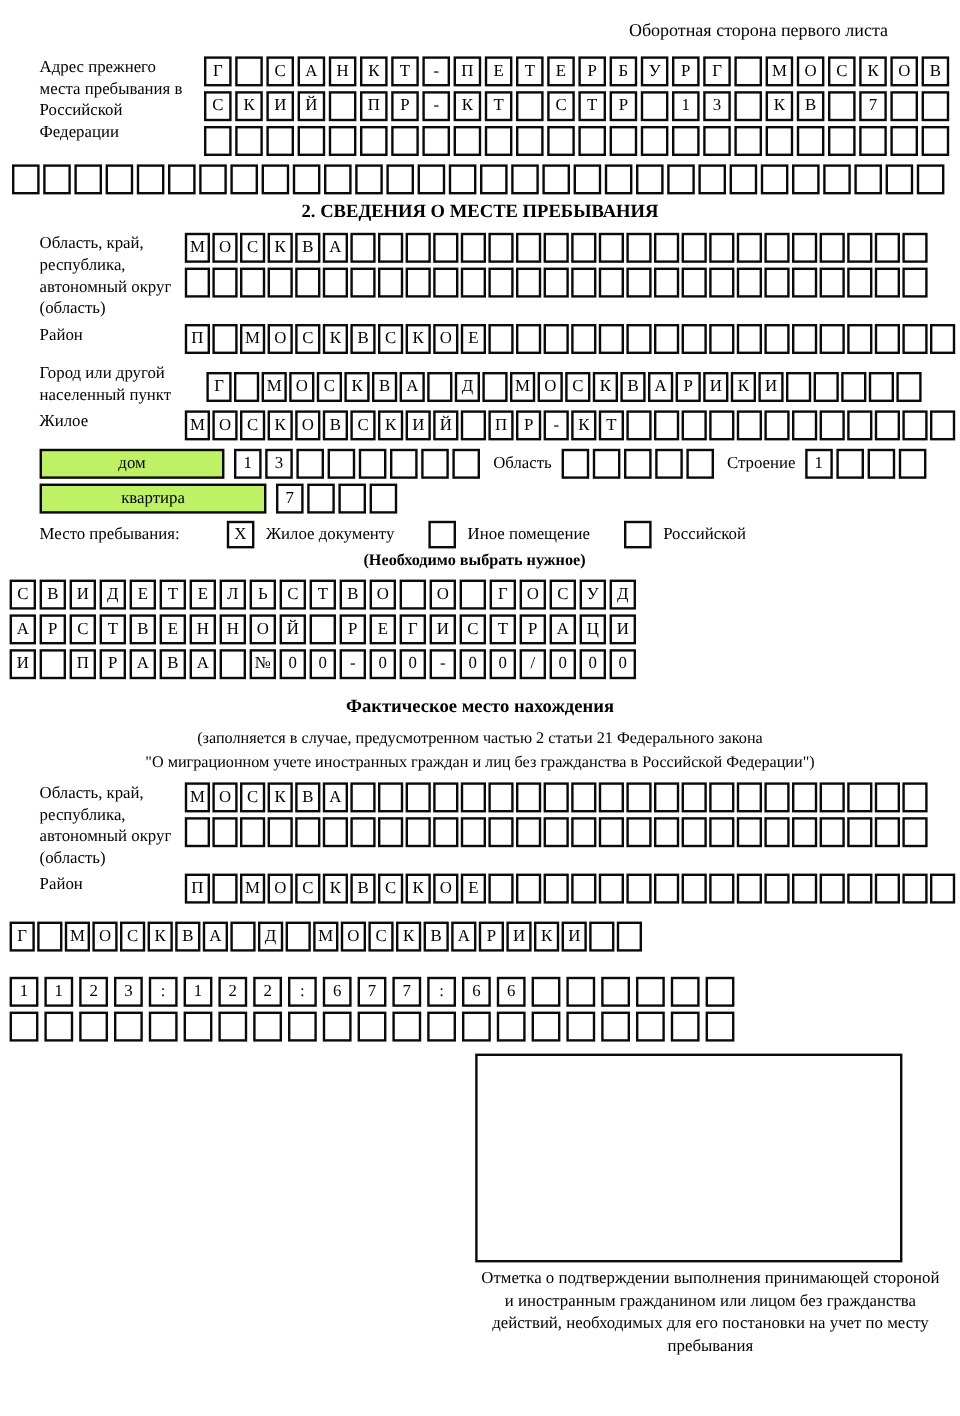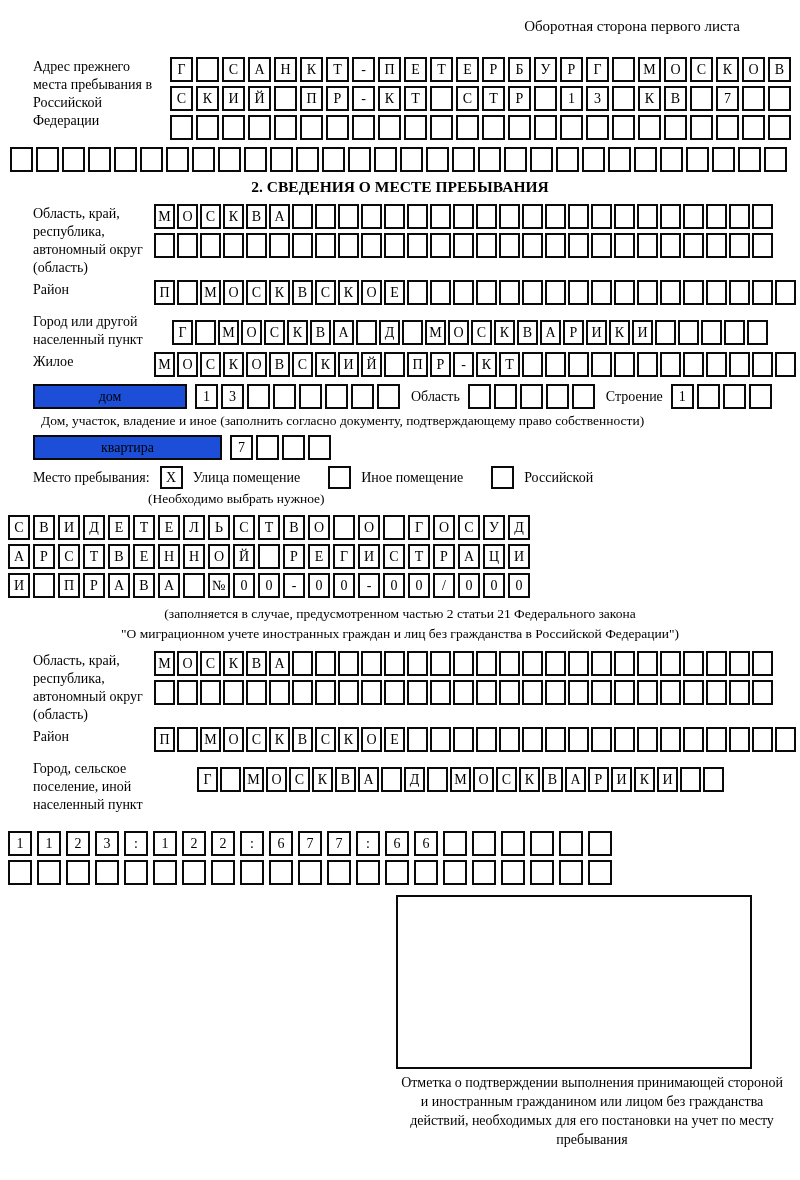--- a/index.html
+++ b/index.html
@@ -37,54 +37,54 @@
 
   .center-note{text-align:center;font-size:13px;margin:2px 0 6px 0;}
   .section-title{text-align:center;font-weight:bold;font-size:15.5px;margin:6px 0 8px 0;}
 
   .left-note{font-size:13.5px;margin:0 0 6px 33px;}
 
   
   .inline-row{display:flex;align-items:flex-start;margin:2px 0 4px 25px;}
   .named-box{
     flex:none;border:2px solid #0a0a0a;height:21px;line-height:21px;
-    text-align:center;font-size:14px;margin-right:8px;background:#1d4ed8;
+    text-align:center;font-size:14px;margin-right:8px;background:#bef264;
   }
   .named-box.dom{width:150px;}
   .named-box.kvartira{width:185px;}
   .inline-label{flex:none;font-size:14px;line-height:25px;padding:0 8px;}
 
   
-  .stay-row{display:flex;align-items:center;margin:6px 0 2px 25px;}
+  .stay-row{display:flex;align-items:center;margin:6px 0 2px 25px;gap:29px;}
   .stay-label{font-size:14px;margin-right:10px;}
   .opt{display:flex;align-items:center;margin-right:14px;}
   .checkbox{
     flex:none;width:19px;height:19px;border:2px solid #0a0a0a;margin-right:10px;
     text-align:center;line-height:19px;font-size:14px;background:#fff;
   }
   .optlabel{font-size:14px;margin-right:14px;}
-  .stay-note{font-size:13.5px;text-align:left;width:340px;margin:0 0 8px 140px;}
+  .stay-note{font-size:13.5px;text-align:right;width:340px;margin:0 0 8px 140px;font-weight:bold;}
 
   .sub-title{text-align:center;font-weight:bold;font-size:15.5px;margin:10px 0 8px 0;}
   .sub-note{text-align:center;font-size:13.5px;line-height:18px;margin:0 0 2px 0;}
   .sub-note.last{margin-bottom:8px;}
 
   
   .stamp-wrap{margin:6px 0 0 388px;width:392px;}
   .stamp-box{width:352px;height:170px;border:2px solid #0a0a0a;background:#fff;}
   .stamp-caption{font-size:14px;line-height:19px;text-align:center;margin-top:4px;width:392px;}
 </style>
 </head>
 <body>
 
 <div class="page">
 
   <div class="header-note">Оборотная сторона первого листа</div>
 
-  <div class="field w-prev" style="margin-top:22px;">
+  <div class="field w-prev" style="margin-top:12px;">
     <div class="flabel">Адрес прежнего места пребывания в Российской Федерации</div>
     <div class="rows">
       <div class="cells big cellrow">
           <div class="cell">Г</div>
           <div class="cell"></div>
           <div class="cell">С</div>
           <div class="cell">А</div>
           <div class="cell">Н</div>
           <div class="cell">К</div>
           <div class="cell">Т</div>
@@ -386,38 +386,37 @@
         <div class="cell"></div>
       </div>
     <div class="inline-label">Строение</div>
     <div class="cells big">
         <div class="cell">1</div>
         <div class="cell"></div>
         <div class="cell"></div>
         <div class="cell"></div>
       </div>
   </div>
-  <div class="left-note">Дом, участок, владение и иное (заполнить согласно документу, подтверждающему право собственности)</div>
 
   <div class="inline-row">
     <div class="named-box kvartira">квартира</div>
     <div class="cells big">
         <div class="cell">7</div>
         <div class="cell"></div>
         <div class="cell"></div>
         <div class="cell"></div>
       </div>
   </div>
 
   <div class="stay-row">
     <div class="stay-label">Место пребывания:</div>
     <div style="display:flex;align-items:center;">
         <div class="opt">
           <div class="checkbox">X</div>
-          <div class="optlabel">Улица помещение</div>
+          <div class="optlabel">Жилое документу</div>
         </div>
         <div class="opt">
           <div class="checkbox"></div>
           <div class="optlabel">Иное помещение</div>
         </div>
         <div class="opt">
           <div class="checkbox"></div>
           <div class="optlabel">Российской</div>
         </div>
       </div>
@@ -491,20 +490,21 @@
           <div class="cell">0</div>
           <div class="cell">0</div>
           <div class="cell">/</div>
           <div class="cell">0</div>
           <div class="cell">0</div>
           <div class="cell">0</div>
         </div>
     </div>
   </div>
 
+  <div class="sub-title">Фактическое место нахождения</div>
   <div class="sub-note">(заполняется в случае, предусмотренном частью 2 статьи 21 Федерального закона</div>
   <div class="sub-note last">"О миграционном учете иностранных граждан и лиц без гражданства в Российской Федерации")</div>
 
   <div class="field w-oblast2">
     <div class="flabel">Область, край, республика, автономный округ (область)</div>
     <div class="rows">
       <div class="cells cellrow">
           <div class="cell">М</div>
           <div class="cell">О</div>
           <div class="cell">С</div>
@@ -595,21 +595,20 @@
           <div class="cell"></div>
           <div class="cell"></div>
           <div class="cell"></div>
           <div class="cell"></div>
           <div class="cell"></div>
         </div>
       </div>
   </div>
 
   <div class="field w-gorod2">
-    <div class="flabel">Город, сельское поселение, иной населенный пункт</div>
     <div class="rows" style="padding-top:8px;">
         <div class="cells cellrow">
           <div class="cell">Г</div>
           <div class="cell"></div>
           <div class="cell">М</div>
           <div class="cell">О</div>
           <div class="cell">С</div>
           <div class="cell">К</div>
           <div class="cell">В</div>
           <div class="cell">А</div>

